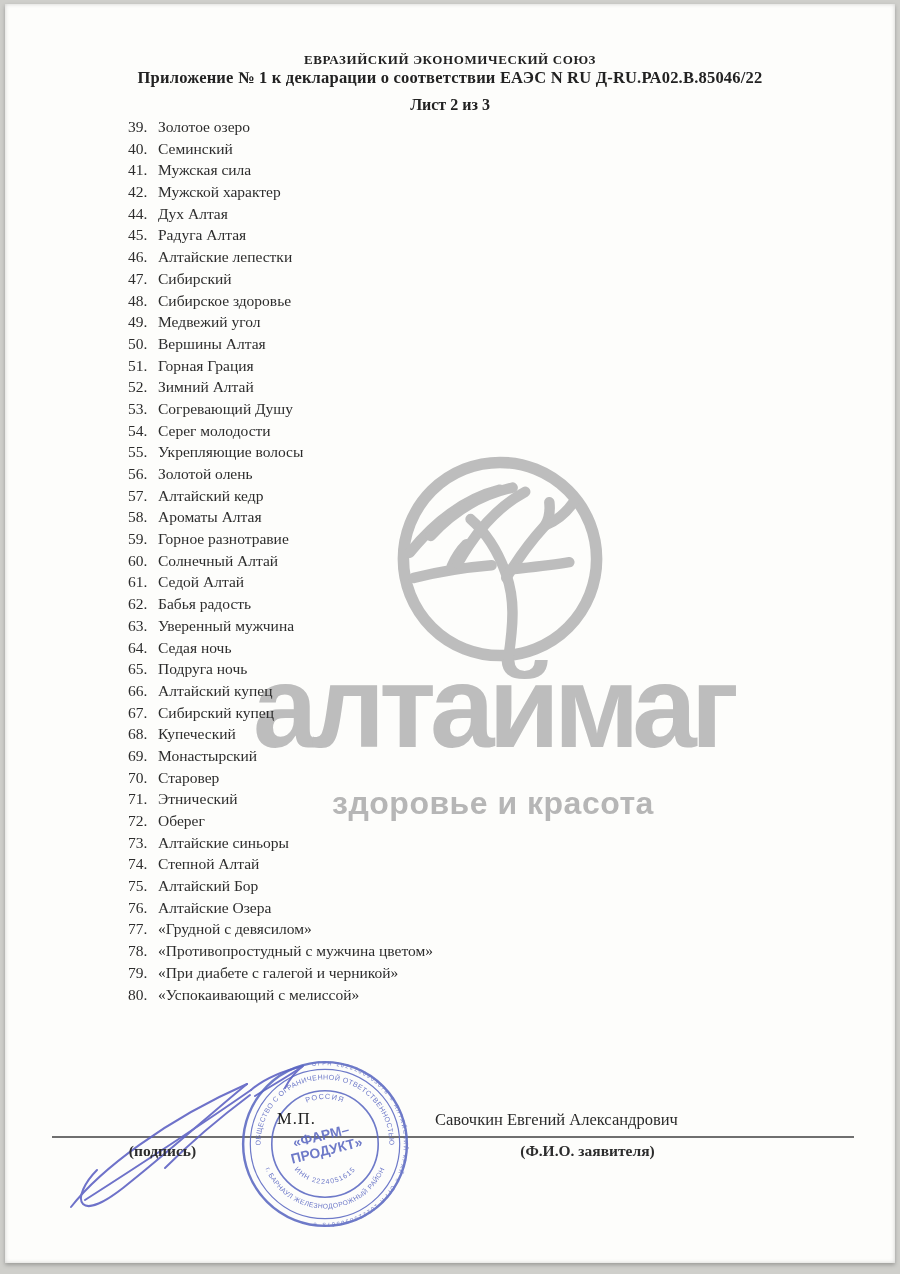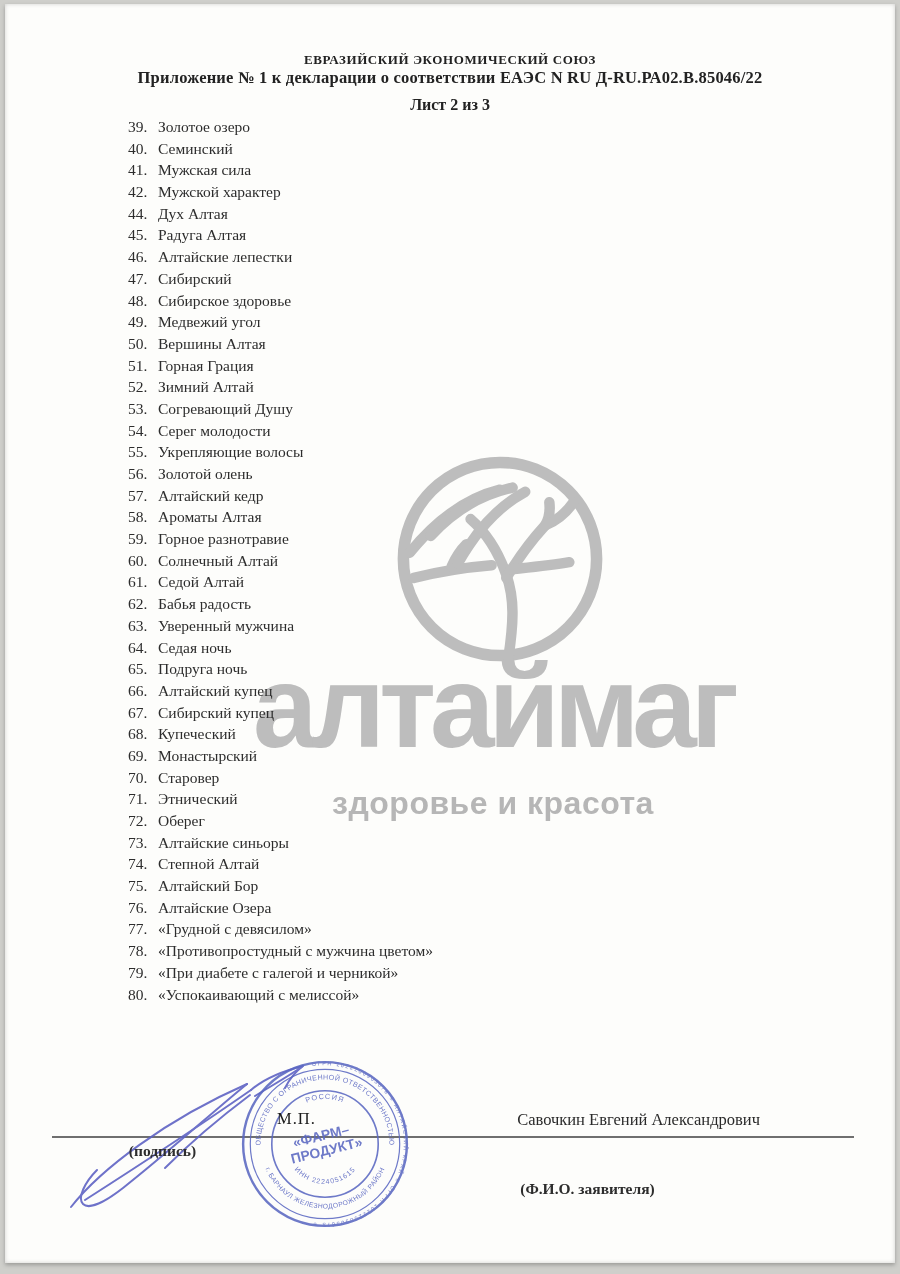--- a/index.html
+++ b/index.html
@@ -33,22 +33,22 @@
   }
   .wm-tagline{
     position:absolute;left:0;top:781px;width:100%;text-align:center;
     font-family:"Liberation Sans", sans-serif;font-weight:bold;
     font-size:32px;letter-spacing:.5px;color:#b6b6b6;
   }
   
   .sign-line{position:absolute;left:47px;top:1132px;width:802px;height:2px;background:#6f6f6f;}
   .cap{position:absolute;color:#2d2d2d;font-size:15.5px;text-align:center;font-weight:bold;}
   .cap-podpis{left:105px;top:1138px;width:105px;}
-  .name{position:absolute;left:430px;top:1106px;width:325px;text-align:right;color:#2a2a2a;font-size:16.5px;}
-  .cap-fio{left:430px;top:1138px;width:305px;margin-top:38px;}
+  .name{position:absolute;left:430px;top:1106px;width:325px;text-align:left;color:#2a2a2a;font-size:16.5px;}
+  .cap-fio{left:430px;top:1138px;width:305px;}
   .mp{position:absolute;left:272px;top:1105px;color:#1c1c1c;font-size:16.5px;letter-spacing:1px;}
   .stamp{position:absolute;left:233px;top:1053px;opacity:.88;}
   .sig{position:absolute;left:40px;top:1046px;opacity:.9;}
 </style>
 </head>
 <body>
 
 <div class="page">
 
   <div class="wm">

